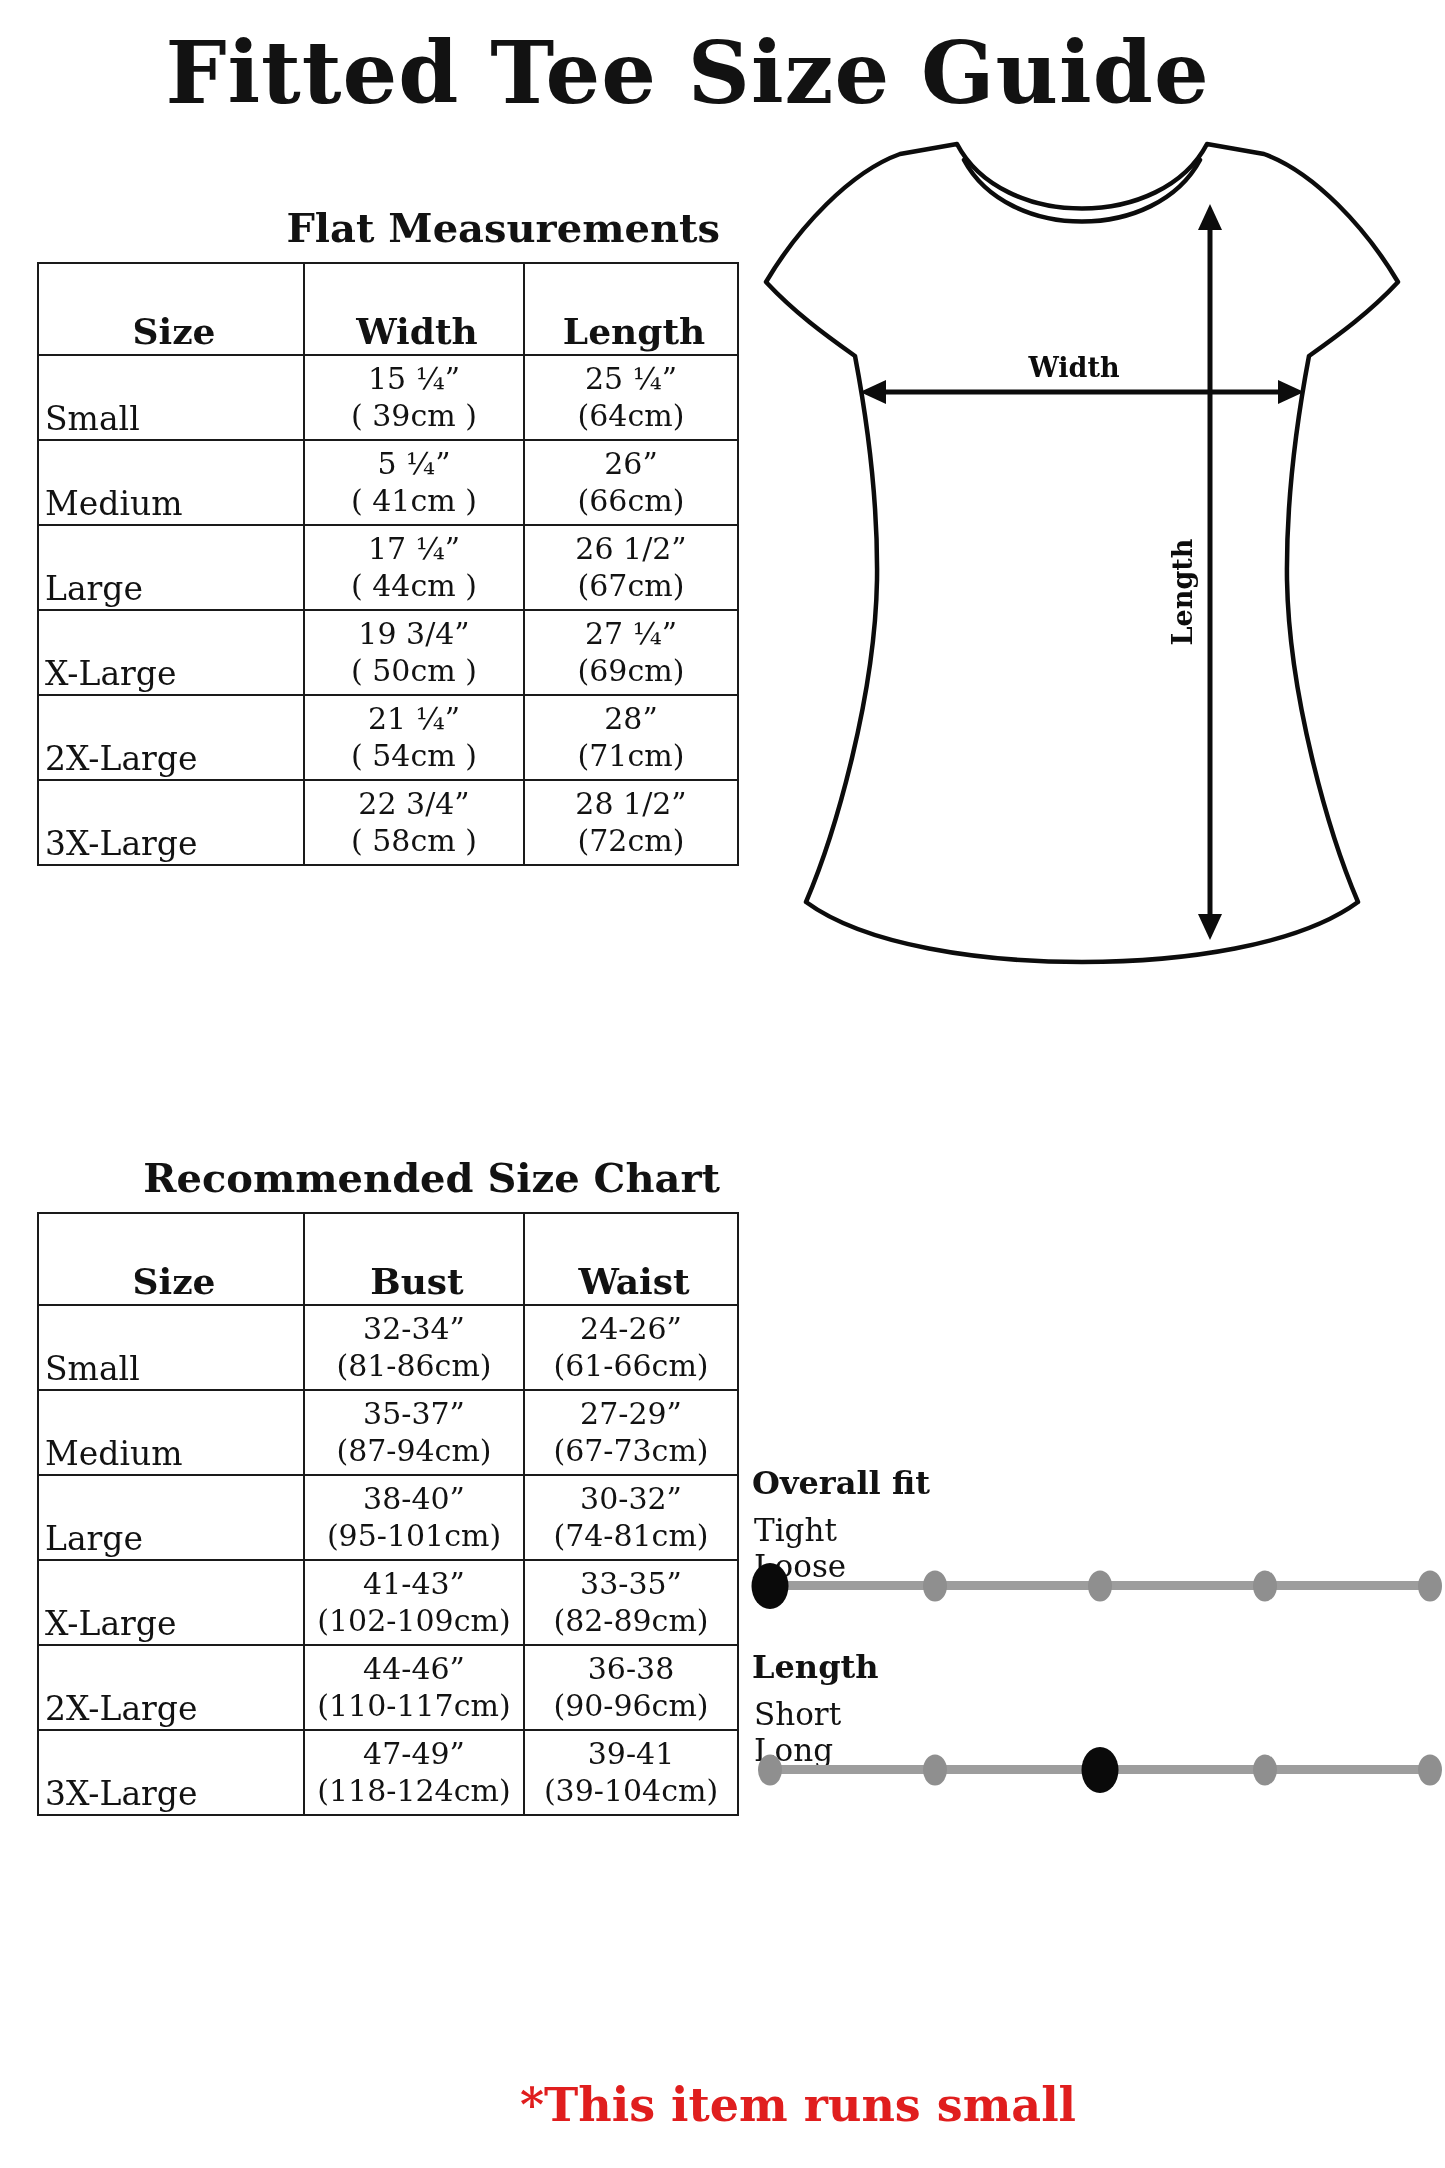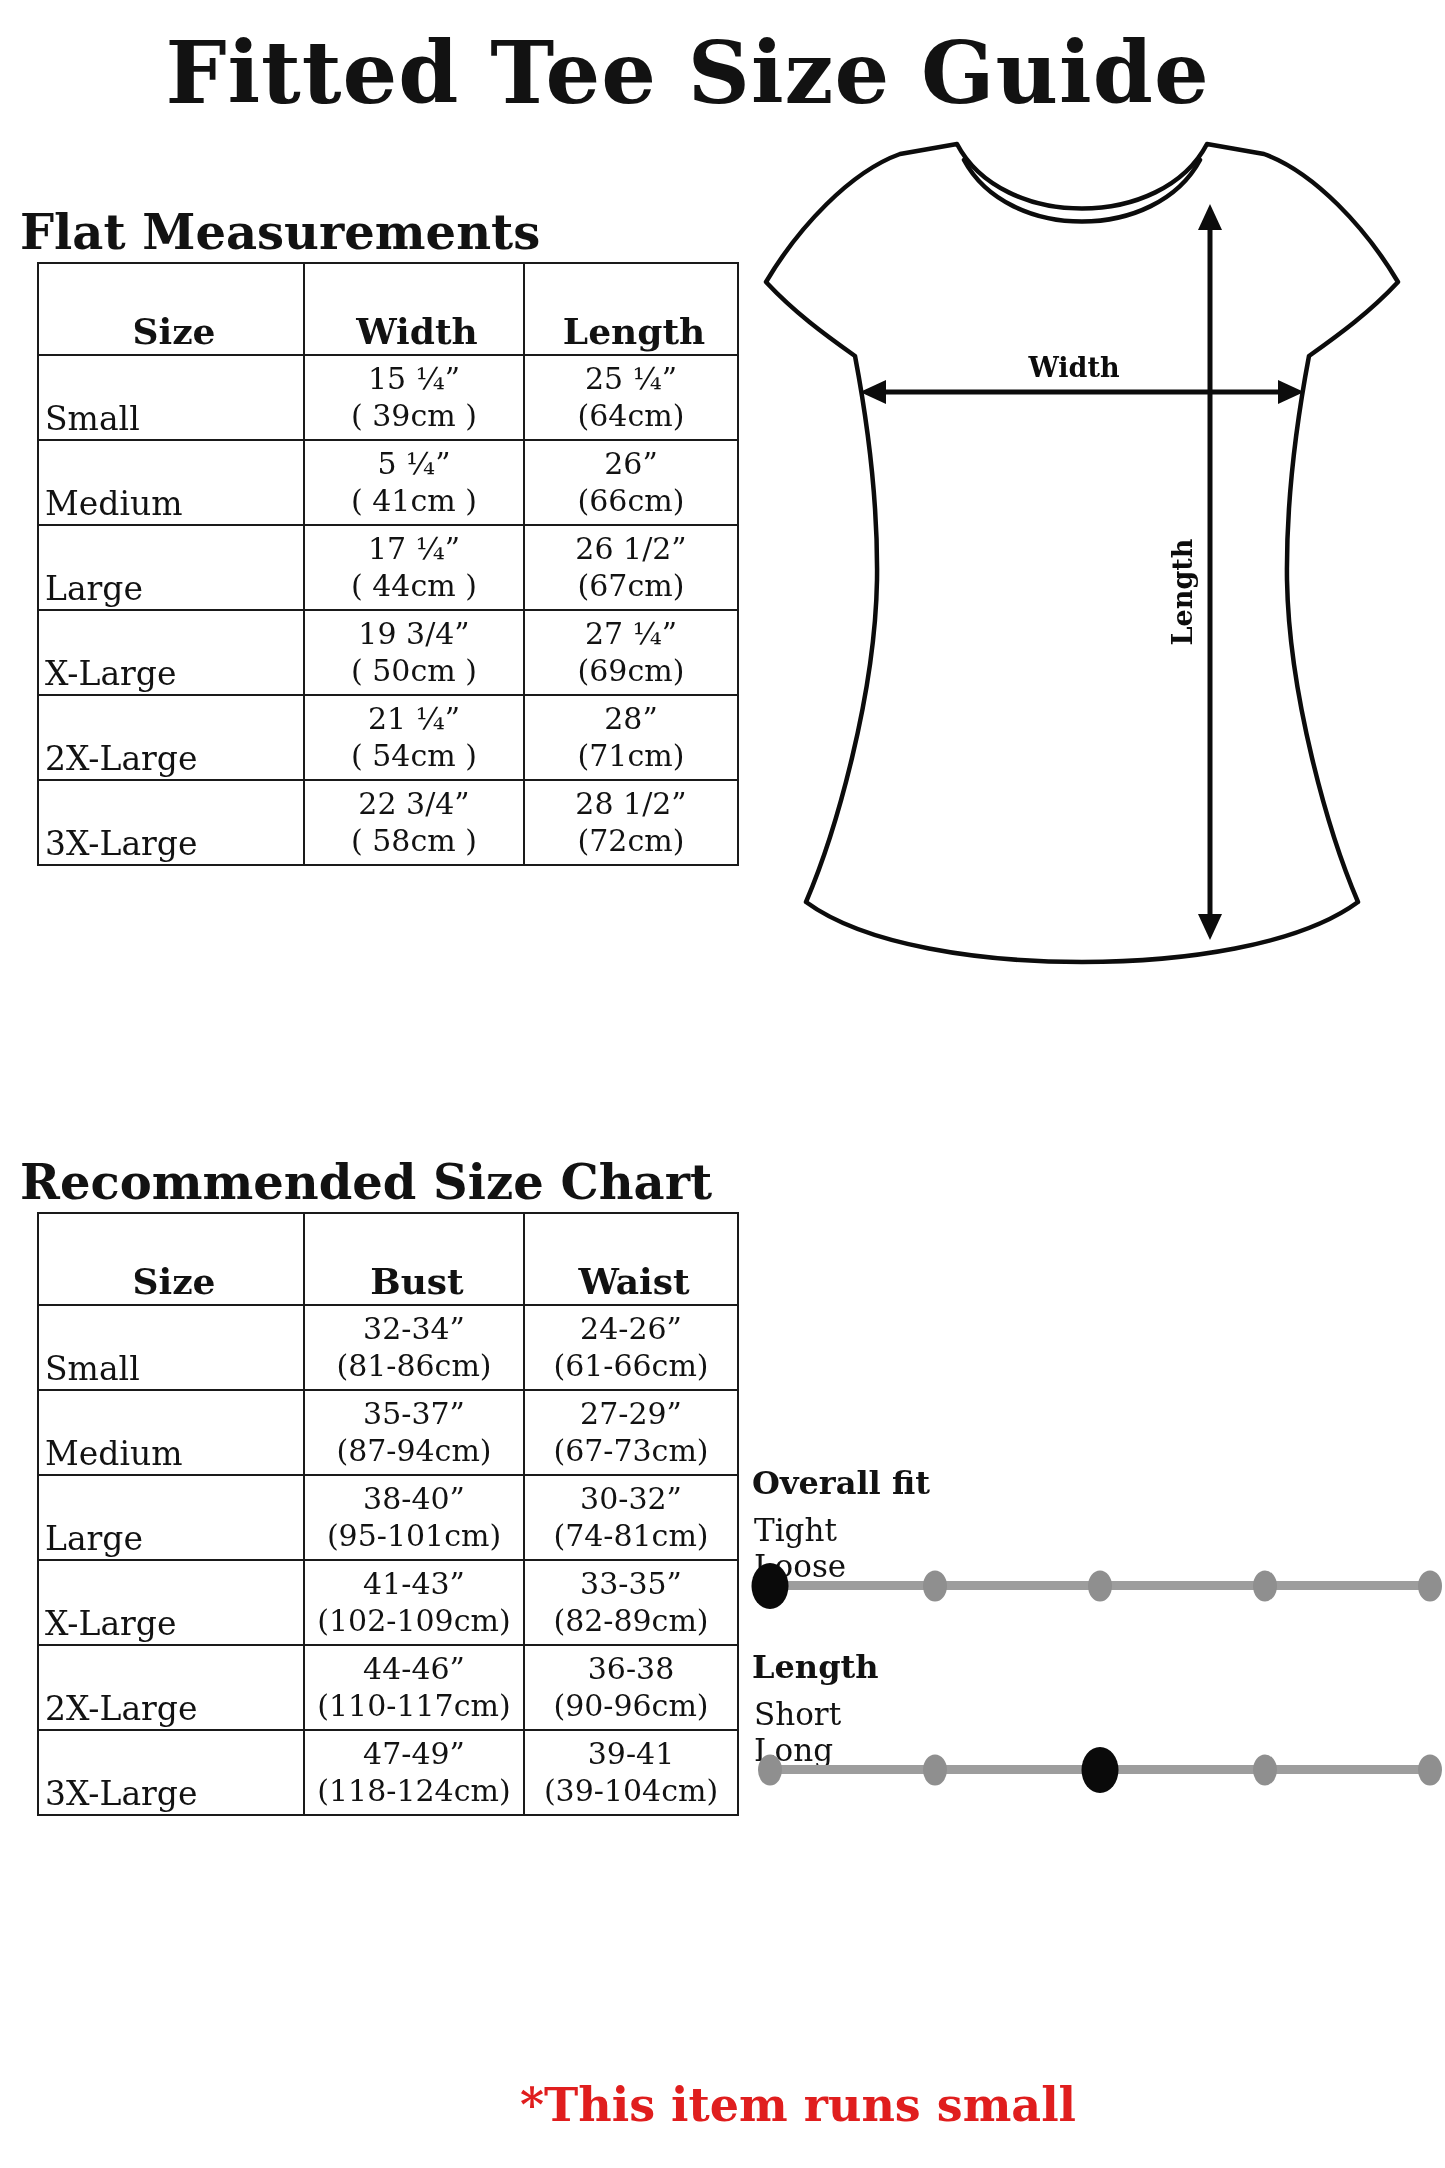--- a/index.html
+++ b/index.html
@@ -2,22 +2,22 @@
 <html><head>
 <meta charset="utf-8">
 <style>
   html,body{margin:0;padding:0;background:#ffffff;}
   .page{position:relative;width:1445px;height:2168px;background:#ffffff;overflow:hidden;
         font-family:"DejaVu Serif","Liberation Serif",serif;color:#121212;}
 
   .page-title{position:absolute;top:10px;left:0;right:70px;text-align:center;
               font-size:86px;font-weight:bold;letter-spacing:1px;white-space:nowrap;margin-top:12px;}
 
-  .tbl-heading{position:absolute;left:20px;width:700px;text-align:left;
-               font-size:48px;font-weight:bold;}
+  .tbl-heading{position:absolute;left:20px;width:700px;text-align:right;
+               font-size:40px;font-weight:bold;}
   #flat-heading{top:204px;}
   #chart-heading{top:1154px;}
 
   table.meas{position:absolute;left:37px;border-collapse:collapse;table-layout:fixed;
              width:702px;background:#fff;}
   #flat-table{top:262px;}
   #chart-table{top:1212px;}
   table.meas th, table.meas td{border:2px solid #1a1a1a;overflow:hidden;}
   table.meas thead tr{height:92px;}
   table.meas tbody tr{height:85px;}

